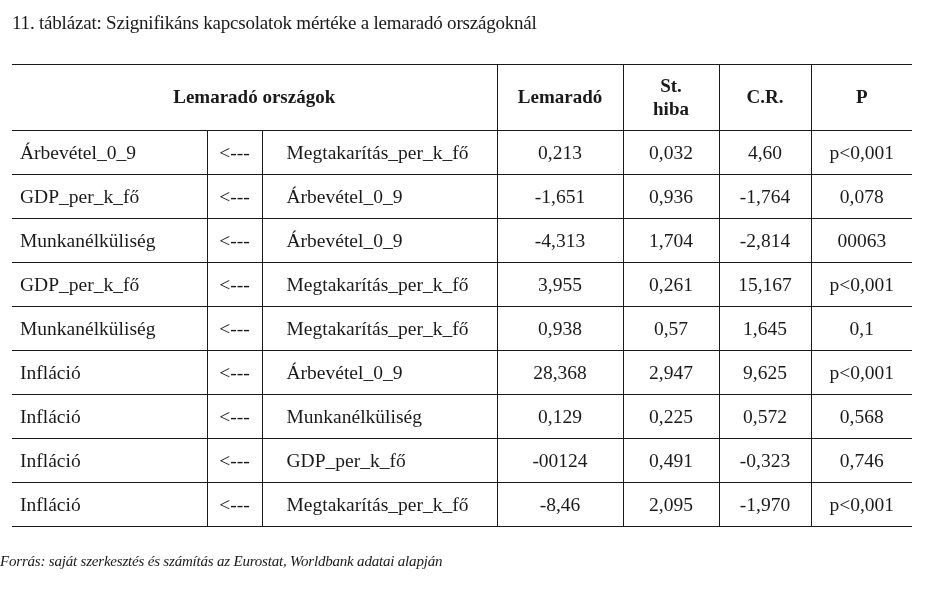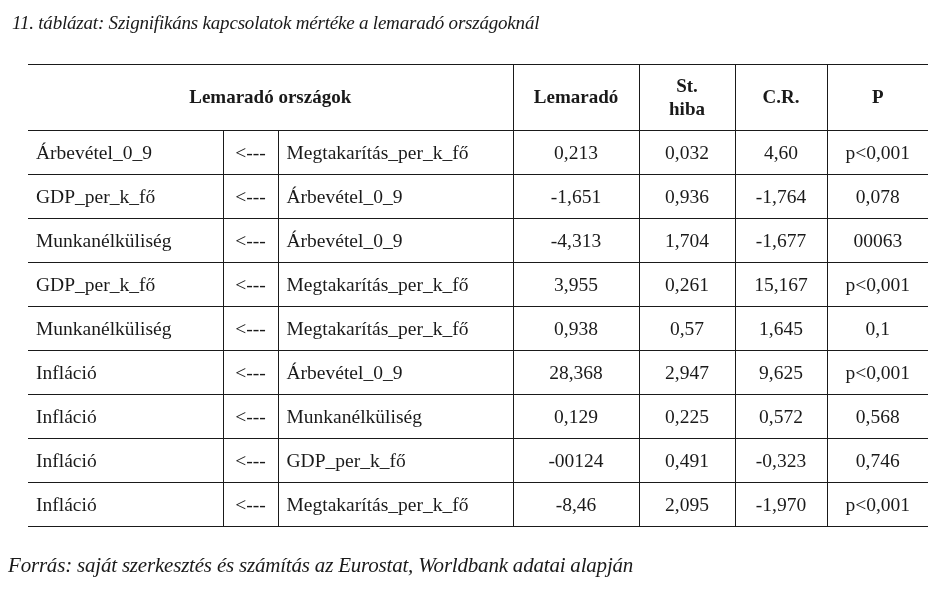--- a/index.html
+++ b/index.html
@@ -1,28 +1,28 @@
 <!DOCTYPE html>
 <html><head>
 <meta charset="utf-8">
 <style>
   html, body { margin: 0; padding: 0; background: #ffffff; }
   body { width: 931px; height: 596px; position: relative; overflow: hidden;
          font-family: "Liberation Serif", "DejaVu Serif", serif; color: #1a1a1a; }
-  .caption { position: absolute; left: 12px; top: 12px; font-size: 19px; font-style: italic; letter-spacing: -0.2px; }
-  .source { position: absolute; left: 8px; top: 553px; font-size: 21px; font-style: italic; letter-spacing: -0.2px; }
-  table { position: absolute; left: 28px; top: 64px; border-collapse: collapse; table-layout: fixed; width: 900px; }
+  .caption { position: absolute; left: 12px; top: 12px; font-size: 19px; letter-spacing: -0.2px; }
+  .source { position: absolute; left: 0; top: 553px; font-size: 15px; font-style: italic; letter-spacing: -0.2px; }
+  table { position: absolute; left: 12px; top: 64px; border-collapse: collapse; table-layout: fixed; width: 900px; }
   td, th { border: 1.5px solid #1a1a1a; padding: 0; font-size: 19.5px; font-weight: normal; }
   tr td:first-child, tr th:first-child { border-left: none; }
   tr td:last-child, tr th:last-child { border-right: none; }
   thead th { height: 65px; font-weight: bold; font-size: 19px; text-align: center; line-height: 1.2; }
   tbody td { height: 43px; }
   .c-dep { text-align: left; padding-left: 8px; }
   .c-arr { text-align: center; }
-  .c-ind { text-align: left; padding-left: 8px; }
+  .c-ind { text-align: left; padding-left: 24px; }
   .c-num { text-align: center; }
 </style>
 </head>
 <body>
 
 <div class="caption">11. táblázat: Szignifikáns kapcsolatok mértéke a lemaradó országoknál</div>
 
 <table>
   <colgroup>
     <col style="width:195px">
@@ -60,21 +60,21 @@
         <td class="c-num">0,936</td>
         <td class="c-num">-1,764</td>
         <td class="c-num">0,078</td>
       </tr>
       <tr>
         <td class="c-dep">Munkanélküliség</td>
         <td class="c-arr">&lt;---</td>
         <td class="c-ind">Árbevétel_0_9</td>
         <td class="c-num">-4,313</td>
         <td class="c-num">1,704</td>
-        <td class="c-num">-1,677</td>
+        <td class="c-num">-2,814</td>
         <td class="c-num">00063</td>
       </tr>
       <tr>
         <td class="c-dep">GDP_per_k_fő</td>
         <td class="c-arr">&lt;---</td>
         <td class="c-ind">Megtakarítás_per_k_fő</td>
         <td class="c-num">3,955</td>
         <td class="c-num">0,261</td>
         <td class="c-num">15,167</td>
         <td class="c-num">p&lt;0,001</td>

